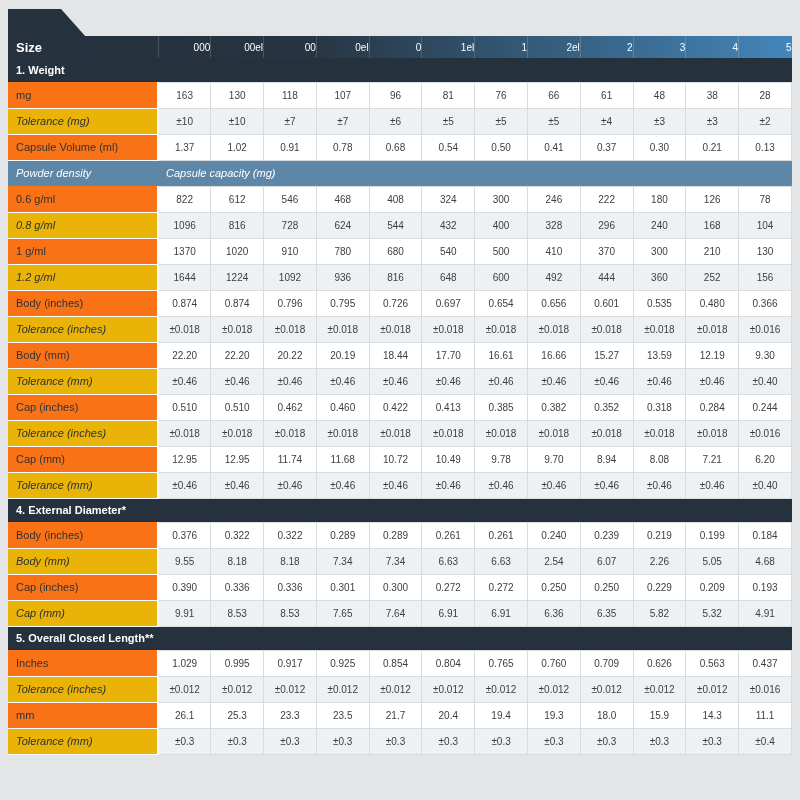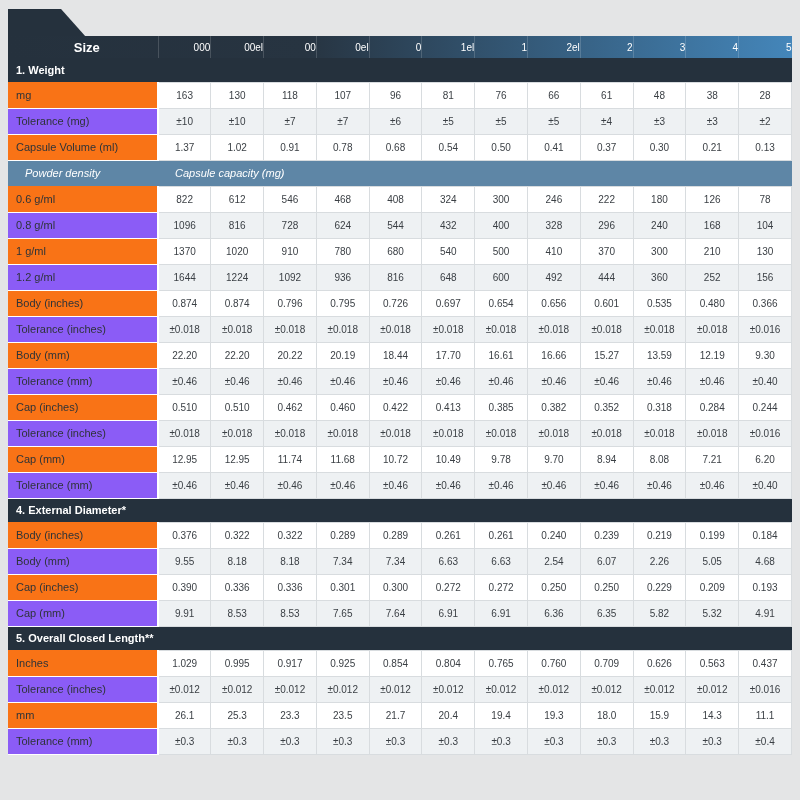--- a/index.html
+++ b/index.html
@@ -23,43 +23,43 @@
 
   thead tr {
     background:linear-gradient(90deg,#25313d 0%, #273441 38%, #4486ba 100%);
   }
   thead th {
     color:#ffffff; font-weight:normal; font-size:10px; text-align:right;
     height:22px; border-right:1px solid rgba(255,255,255,0.16);
   }
   thead th:last-child { border-right:none; }
   thead th.size-cell {
-    text-align:center; padding-left:8px; font-size:13px; font-weight:bold;
+    text-align:left; padding-left:8px; font-size:13px; font-weight:bold;
   }
 
   tr.section td {
     background:#25313d; color:#ffffff; font-weight:bold; font-size:11px;
     height:24px; padding-left:8px;margin-top:7px;
   }
 
   tr.subhead td {
     background:#5e86a6; color:#ffffff; font-style:italic; font-size:11px;
-    height:26px; padding-left:17px;
+    height:26px; padding-left:8px;
   }
 
   td.label {
     background:#f97316; font-size:11px; color:#2e3338; padding-left:8px;
     height:26px; border-bottom:1px solid #ffffff; border-right:2px solid #ffffff;
   }
   td.val {
     background:#ffffff; font-size:10px; color:#3a3f44; text-align:center;
     height:26px; border:1px solid #d8dcdf;
   }
   tr.alt td.val { background:#eef1f3; }
-  tr.alt td.label { background:#8b5cf6; }
+  tr.alt td.label { background:#eab308;font-style:italic; }
 </style>
 </head>
 <body>
 
 <div class="page">
   <div class="corner-tab"></div>
 
   <div class="table-wrap">
     <table class="spec">
       <colgroup>

